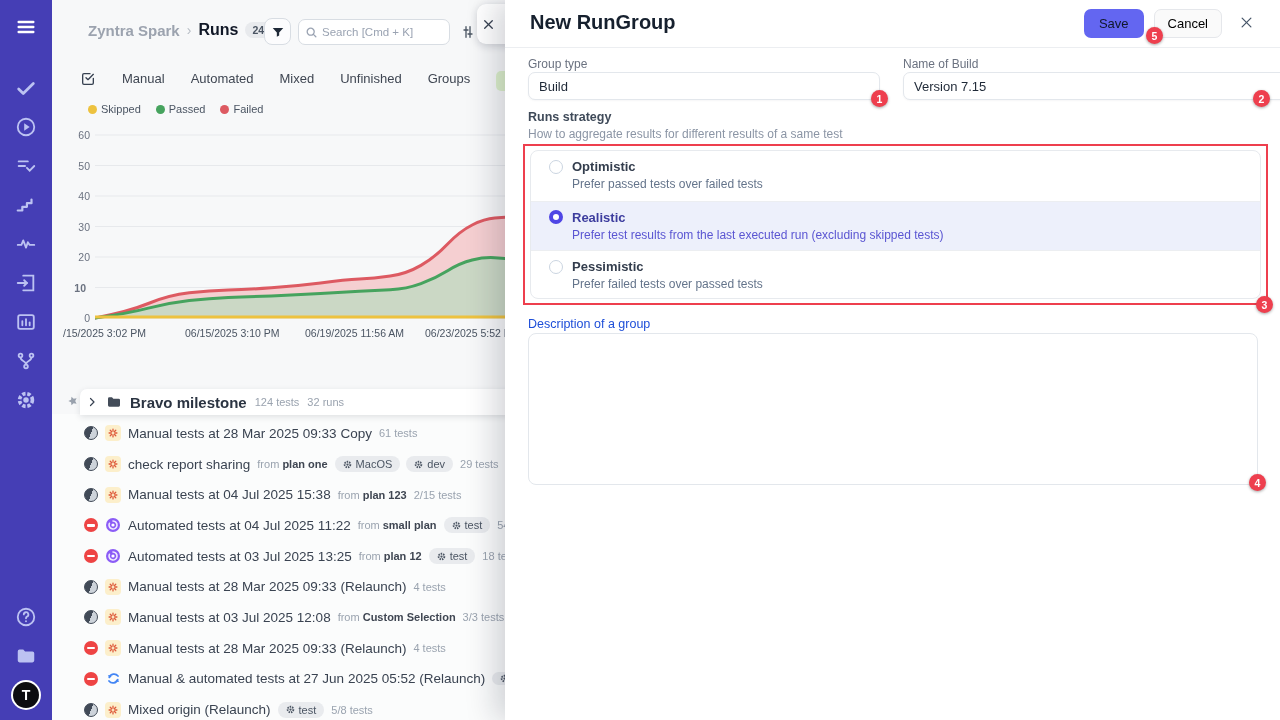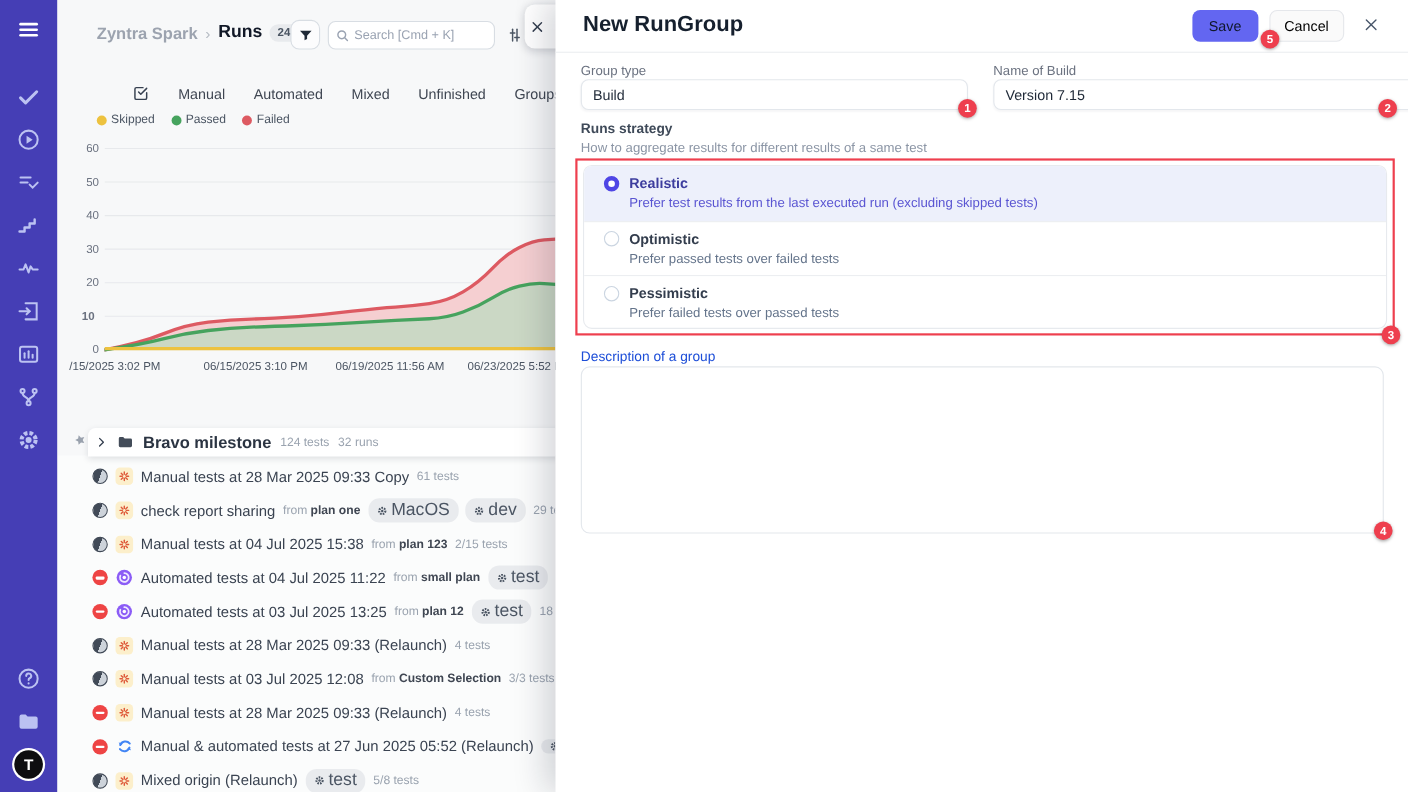--- a/index.html
+++ b/index.html
@@ -18,21 +18,21 @@
   .bc-sep { color:#b6bcc4; font-size:14px; }
   .bc-page { color:#111827; font-weight:700; font-size:16px; }
   .bc-count { background:#e8eaed; color:#4b5563; font-size:10.5px; font-weight:700; padding:2px 7px; border-radius:9px; }
   .filter-btn { position:absolute; left:212px; top:18px; width:27px; height:27px; background:#fcfcfd; border:1px solid #d8dde3; border-radius:8px; display:flex; align-items:center; justify-content:center; cursor:pointer; }
   .search-box { position:absolute; left:246px; top:19px; width:152px; height:26px; background:#fff; border:1px solid #d8dde3; border-radius:7px; display:flex; align-items:center; padding:0 6px; gap:4px; }
   .search-box input { border:none; outline:none; width:118px; font-size:11.5px; color:#374151; background:transparent; font-family:"Liberation Sans",sans-serif; }
   .search-box input::placeholder { color:#9aa3b2; }
   .tune-icon { position:absolute; left:408px; top:24px; cursor:pointer; }
   .float-card { position:absolute; left:477px; top:4px; width:46px; height:40px; background:#fff; border-radius:9px; box-shadow:0 2px 8px rgba(15,23,42,.18); z-index:3; display:flex; align-items:center; padding-left:5px; cursor:pointer; }
 
-  .tabs-row { position:absolute; left:0; top:71px; width:390px; height:28px; display:flex; align-items:center; padding-left:28px; gap:26px; white-space:nowrap;margin-left:40px; }
+  .tabs-row { position:absolute; left:0; top:71px; width:390px; height:28px; display:flex; align-items:flex-start; padding-left:28px; gap:26px; white-space:nowrap; }
   .tab { font-size:13px; color:#3f4652; cursor:pointer; }
   .tag-green { background:#ddf0cb; color:#567c4b; font-size:12px; padding:3px 9px; border-radius:5px; cursor:pointer; }
 
   
   .legend-row { position:absolute; left:36px; top:103px; display:flex; gap:15px; align-items:center; }
   .legend-item { display:flex; align-items:center; gap:4px; font-size:11px; color:#4b5563; }
   .legend-dot { width:9px; height:9px; border-radius:50%; display:inline-block; }
   #chart-area { position:absolute; left:0; top:0; width:453px; height:350px; }
   .ytick { position:absolute; width:26px; text-align:right; font-size:10.5px; color:#6b7280; }
   .xtick { position:absolute; top:327px; font-size:10.5px; color:#4b5563; white-space:nowrap; }
@@ -48,21 +48,21 @@
   .run-row { height:30.7px; display:flex; align-items:center; padding-left:32px; gap:7px; white-space:nowrap; overflow:hidden; cursor:pointer; }
   .st { width:14px; height:14px; border-radius:50%; flex:0 0 auto; position:relative; }
   .st-progress { background:conic-gradient(from 200deg,#414a57 0 50%,#cdd3da 0); border:1px solid #414a57; }
   .st-blocked { background:#ee4444; }
   .st-blocked::after { content:""; position:absolute; left:3px; top:6px; width:8px; height:2.2px; background:#fff; border-radius:1px; }
   .ty { width:16px; height:16px; flex:0 0 auto; display:flex; align-items:center; justify-content:center; border-radius:4px; }
   .ty-manual { background:#fcefcb; }
   .run-title { font-size:13.5px; color:#3a4351; }
   .run-from { font-size:11px; color:#9aa3af; }
   .run-from b { color:#3f4652; font-size:11px; }
-  .tagpill { background:#e9ebee; border-radius:10px; padding:2px 8px; font-size:16px; color:#4b5563; display:inline-flex; align-items:center; gap:4px; }
+  .tagpill { background:#e9ebee; border-radius:10px; padding:2px 8px; font-size:11px; color:#4b5563; display:inline-flex; align-items:center; gap:4px; }
   .run-count { font-size:11px; color:#9aa3af; }
 
   
   .drawer { position:absolute; left:505px; top:0; width:775px; height:720px; background:#fff; box-shadow:-10px 0 28px rgba(15,23,42,.18); z-index:10; }
   .drawer-header { position:absolute; left:0; top:0; width:775px; height:48px; border-bottom:1px solid #eceef1; }
   .drawer-title { position:absolute; left:25px; top:11px; font-size:20px; font-weight:700; color:#16202e; }
   .hdr-actions { position:absolute; right:58px; top:9px; display:flex; gap:10px; }
   .btn-save { background:#6366f1; color:#0f172a; border:none; border-radius:7px; padding:6px 15px; font-size:13px; font-family:"Liberation Sans",sans-serif; cursor:pointer; }
   .btn-cancel { background:#fafafa; color:#000000; border:1px solid #e5e7eb; border-radius:7px; padding:6px 13px; font-size:13px; font-family:"Liberation Sans",sans-serif; cursor:pointer; }
   .drawer-close { position:absolute; right:26px; top:15px; cursor:pointer; color:#475569; }
@@ -584,37 +584,37 @@
   <label class="fld-label" style="left:23px;top:57px">Group type</label>
   <input class="fld-input" style="left: 23px; top: 72px; width: 352px;" readonly="" value="Build">
 
   <label class="fld-label" style="left:398px;top:57px">Name of Build</label>
   <input class="fld-input" style="left: 398px; top: 72px; width: 386px;" value="Version 7.15">
 
   <div class="merge-label">Runs strategy</div>
   <div class="merge-hint">How to aggregate results for different results of a same test</div>
 
   <div class="options-card">
+    <div class="opt">
+      <div class="opt-head">
+        <span class="radio"></span>
+        <span class="opt-title">Optimistic</span>
+      </div>
+      <div class="opt-desc">Prefer passed tests over failed tests</div>
+    </div>
     <div class="opt opt-selected">
       <div class="opt-head">
         <span class="radio radio-on"></span>
         <span class="opt-title">Realistic</span>
       </div>
       <div class="opt-desc">Prefer test results from the last executed run (excluding skipped tests)</div>
     </div>
     <div class="opt">
       <div class="opt-head">
         <span class="radio"></span>
-        <span class="opt-title">Optimistic</span>
-      </div>
-      <div class="opt-desc">Prefer passed tests over failed tests</div>
-    </div>
-    <div class="opt">
-      <div class="opt-head">
-        <span class="radio"></span>
         <span class="opt-title">Pessimistic</span>
       </div>
       <div class="opt-desc">Prefer failed tests over passed tests</div>
     </div>
   </div>
   <div class="anno-rect"></div>
 
   <label class="desc-label">Description of a group</label>
   <textarea class="desc-area" style=""></textarea>
 </aside>

